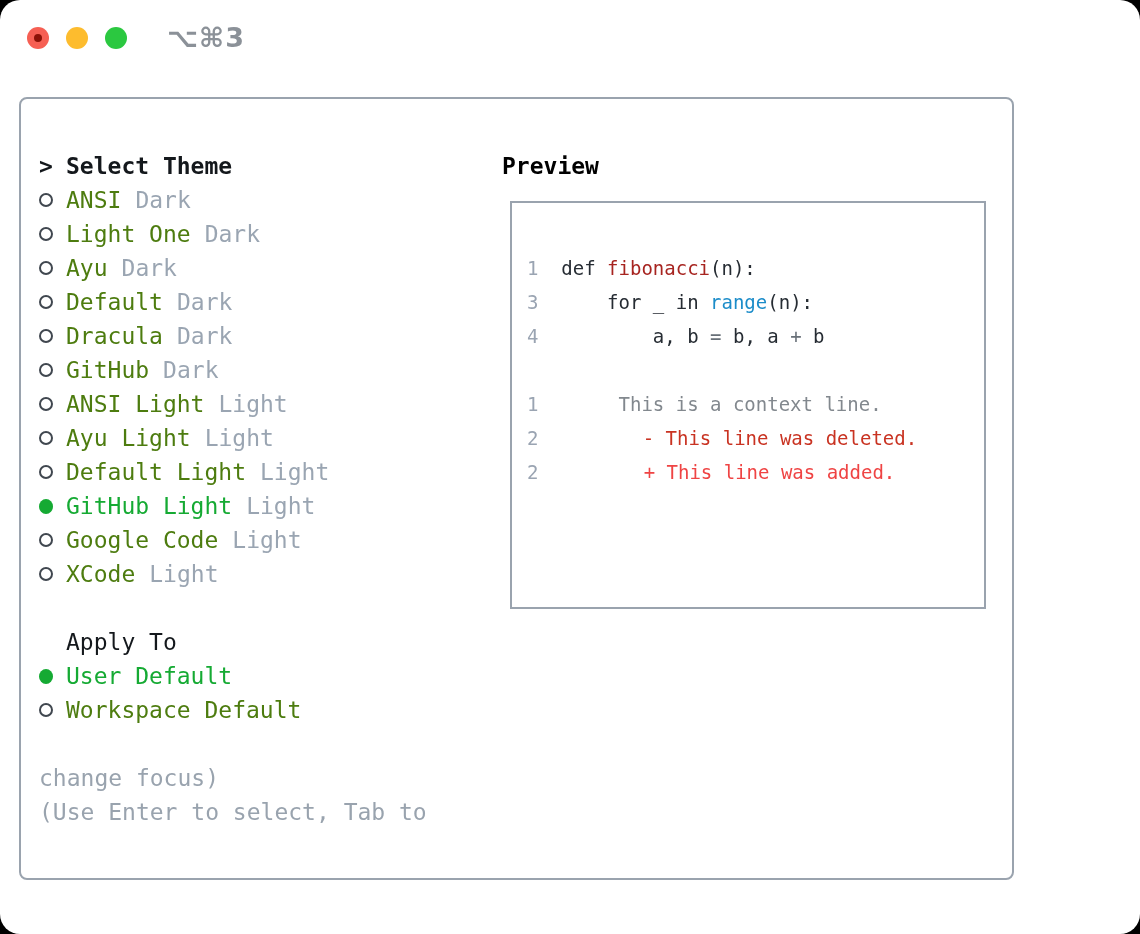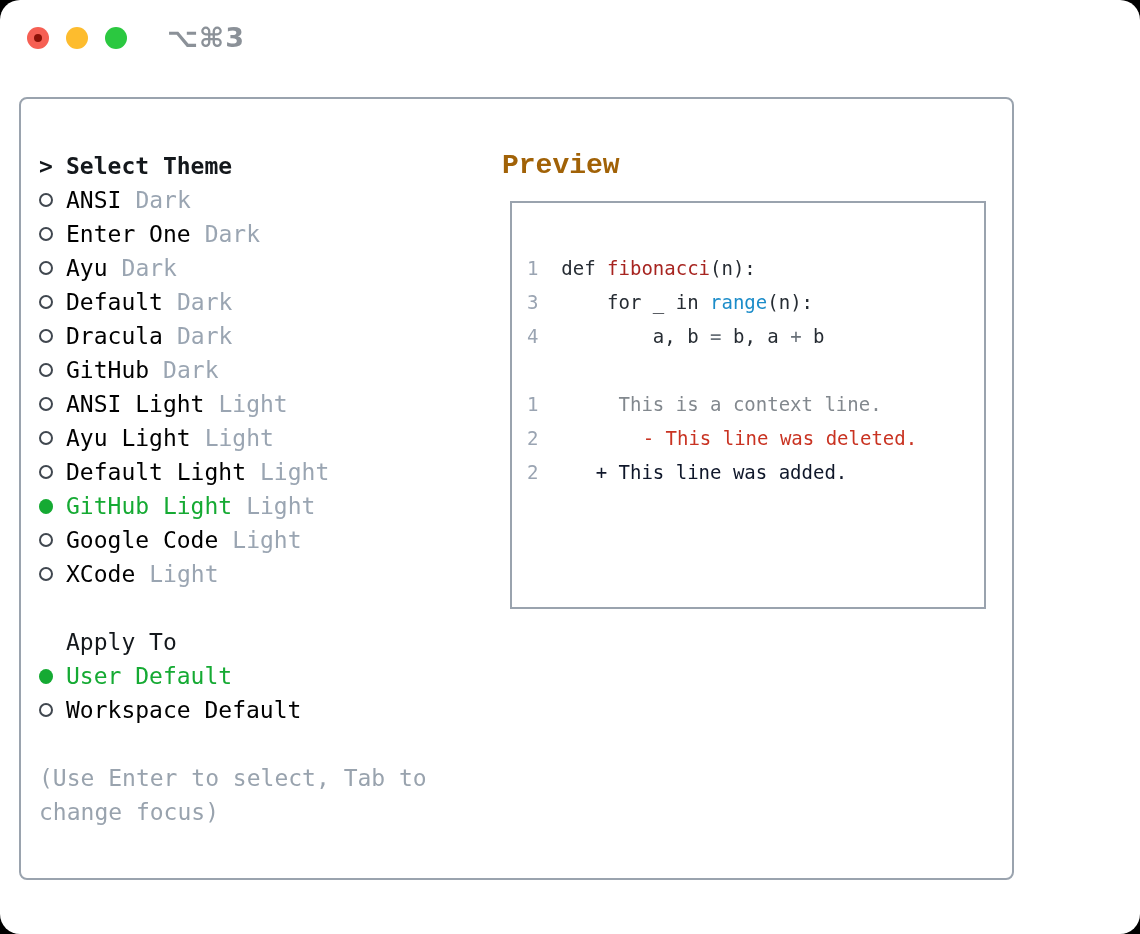--- a/index.html
+++ b/index.html
@@ -26,45 +26,45 @@
     border:2px solid #9aa3ae;border-radius:8px;box-sizing:border-box;background:#fff;
   }
   
   .left-col{position:absolute;left:18px;top:50px;}
   .row{height:34px;display:flex;align-items:center;font-size:23px;white-space:pre;}
   .marker{width:14px;margin-right:13px;display:flex;justify-content:center;align-items:center;flex:none;}
   .prompt{font-weight:bold;color:#14181c;font-size:23px;}
   .header-label{font-weight:bold;color:#14181c;}
   .radio{width:14px;height:14px;border-radius:50%;border:2px solid #40474f;box-sizing:border-box;background:transparent;}
   .radio.on{width:15px;height:15px;border:none;background:#15aa33;}
-  .name{color:#000000;}
+  .name{color:#4d7c0f;}
   .name.sel{color:#15aa33;}
   .tag{color:#9aa5b2;margin-left:14px;}
   .apply-header{color:#14181c;}
   .help-line{height:34px;line-height:34px;font-size:23px;color:#99a3ae;white-space:pre;}
   
   .preview-title{
     position:absolute;left:481px;top:50px;height:34px;line-height:34px;
-    font-size:28px;font-weight:bold;color:#a16207;font-family:Liberation Mono, monospace;
+    font-size:23px;font-weight:bold;color:#000000;
   }
   .preview-box{
     position:absolute;left:489px;top:102px;width:476px;height:408px;
     border:2px solid #9aa3ae;box-sizing:border-box;background:#fff;
     padding:48px 0 0 15px;overflow:hidden;
   }
   .code-line{min-height:34px;line-height:34px;font-size:19px;white-space:pre;}
   .ln{color:#9aa4b2;}
   .c-p{color:#262c33;}
   .c-fn{color:#a72420;}
   .c-bi{color:#1b8cc9;}
   .c-nu{color:#0e7d78;}
   .c-op{color:#687078;}
   .c-ct{color:#82888e;}
   .c-rm{color:#c93322;margin-left:47px;}
-  .c-ad{color:#0f172a;}
+  .c-ad{color:#ef4444;margin-left:48px;}
 </style>
 </head>
 <body>
 
 <div class="screen">
 
   <span class="light red">
     <span class="dot"></span>
   </span>
   <span class="light yellow"></span>
@@ -80,21 +80,21 @@
       </div>
 
       <div id="theme-items">
   <div class="row">
     <span class="marker"><span class="radio "></span></span>
     <span class="name ">ANSI</span>
     <span class="tag">Dark</span>
   </div>
   <div class="row">
     <span class="marker"><span class="radio "></span></span>
-    <span class="name ">Enter One</span>
+    <span class="name ">Light One</span>
     <span class="tag">Dark</span>
   </div>
   <div class="row">
     <span class="marker"><span class="radio "></span></span>
     <span class="name ">Ayu</span>
     <span class="tag">Dark</span>
   </div>
   <div class="row">
     <span class="marker"><span class="radio "></span></span>
     <span class="name ">Default</span>
@@ -155,22 +155,22 @@
     <span class="name sel">User Default</span>
   </div>
   <div class="row">
     <span class="marker"><span class="radio "></span></span>
     <span class="name ">Workspace Default</span>
   </div>
         </div>
 
       <div class="row"></div>
 
+      <div class="help-line">change focus)</div>
       <div class="help-line">(Use Enter to select, Tab to</div>
-      <div class="help-line">change focus)</div>
     </div>
 
     <div class="preview-title">Preview</div>
     <div class="preview-box" id="preview-box">
   <div class="code-line"><span class="ln">1</span><span class="c-p">  def </span><span class="c-fn">fibonacci</span><span class="c-p">(n):</span></div>
   <div class="code-line"><span class="ln">3</span><span class="c-p">      for _ in </span><span class="c-bi">range</span><span class="c-p">(n):</span></div>
   <div class="code-line"><span class="ln">4</span><span class="c-p">          a, b </span><span class="c-op">=</span><span class="c-p"> b, a </span><span class="c-op">+</span><span class="c-p"> b</span></div>
   <div class="code-line"><span class="ln"></span></div>
   <div class="code-line"><span class="ln">1</span><span class="c-ct">       This is a context line.</span></div>
   <div class="code-line"><span class="ln">2</span><span class="c-p">     </span><span class="c-rm">- This line was deleted.</span></div>

